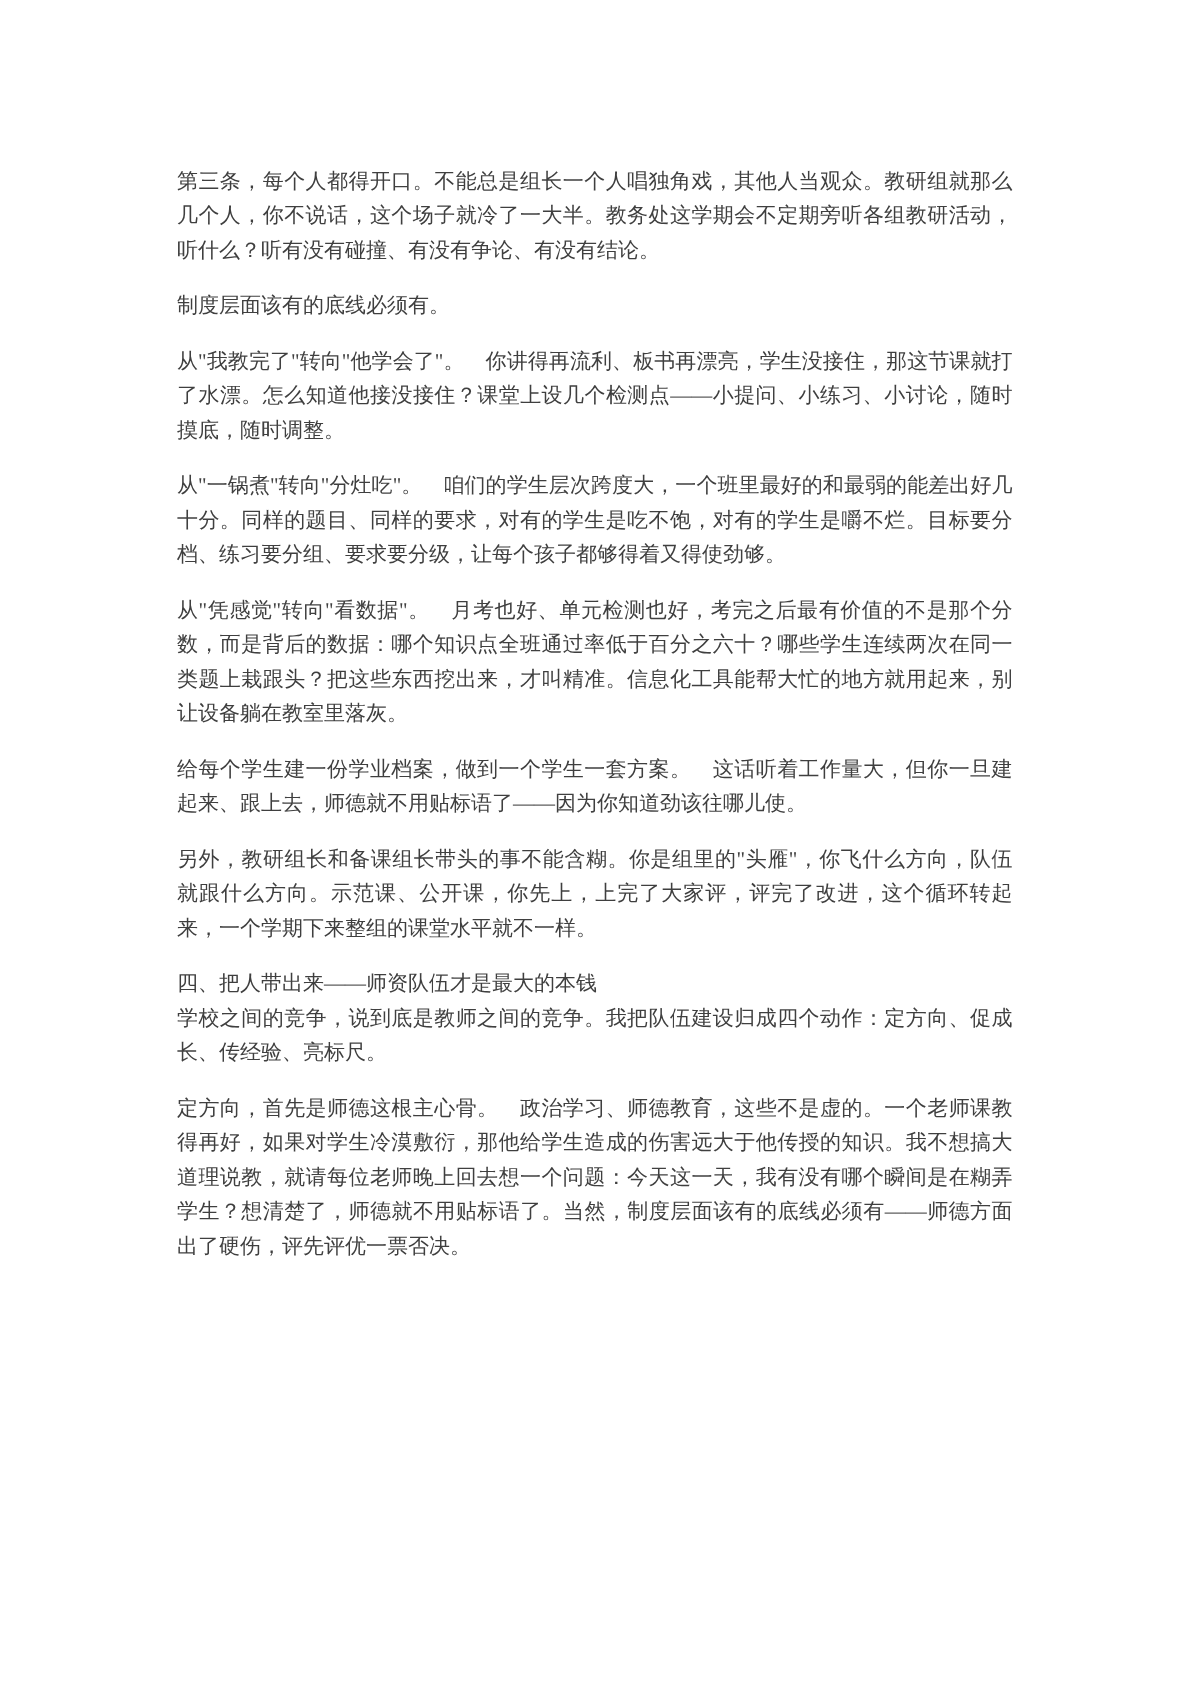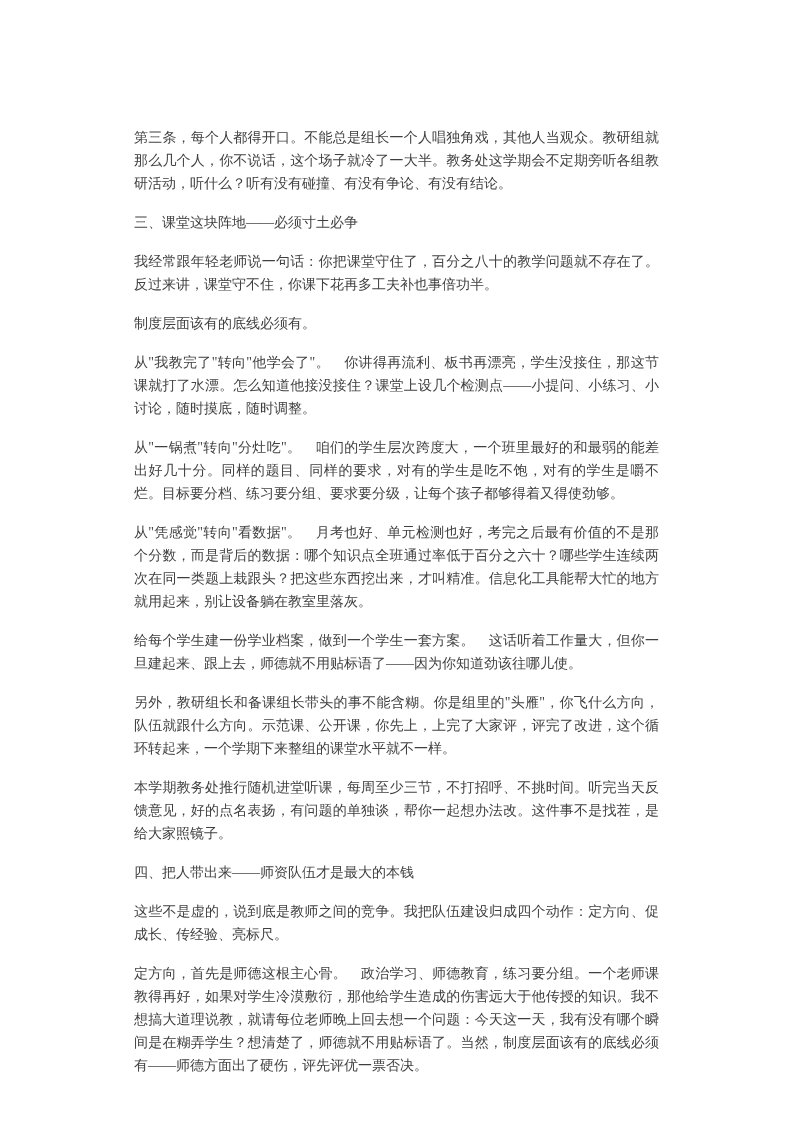--- a/index.html
+++ b/index.html
@@ -18,40 +18,36 @@
     font-family: "Liberation Serif", "DejaVu Serif", serif;
     font-size: 14px;
     line-height: 23px;
     color: #3f3f3f;
     text-align: justify;
   }
   .block {
     margin: 0 0 14px 0;
   }
   .block p {
-    margin: 16px;
+    margin: 0;
     padding: 0;
   }
   .section-heading {
     font-weight: normal;
   }
 </style>
 </head>
 <body>
 
 <div class="page">
 
   <div class="block">
     <p>第三条，每个人都得开口。不能总是组长一个人唱独角戏，其他人当观众。教研组就那么几个人，你不说话，这个场子就冷了一大半。教务处这学期会不定期旁听各组教研活动，听什么？听有没有碰撞、有没有争论、有没有结论。</p>
   </div>
 
-  <div class="block">
-    <p class="section-heading">三、课堂这块阵地——必须寸土必争</p>
-    <p>我经常跟年轻老师说一句话：你把课堂守住了，百分之八十的教学问题就不存在了。反过来讲，课堂守不住，你课下花再多工夫补也事倍功半。</p>
-  </div>
 
   <div class="block">
     <p>制度层面该有的底线必须有。</p>
   </div>
 
   <div class="block">
     <p>从"我教完了"转向"他学会了"。　你讲得再流利、板书再漂亮，学生没接住，那这节课就打了水漂。怎么知道他接没接住？课堂上设几个检测点——小提问、小练习、小讨论，随时摸底，随时调整。</p>
   </div>
 
   <div class="block">
@@ -63,26 +59,23 @@
   </div>
 
   <div class="block">
     <p>给每个学生建一份学业档案，做到一个学生一套方案。　这话听着工作量大，但你一旦建起来、跟上去，师德就不用贴标语了——因为你知道劲该往哪儿使。</p>
   </div>
 
   <div class="block">
     <p>另外，教研组长和备课组长带头的事不能含糊。你是组里的"头雁"，你飞什么方向，队伍就跟什么方向。示范课、公开课，你先上，上完了大家评，评完了改进，这个循环转起来，一个学期下来整组的课堂水平就不一样。</p>
   </div>
 
+
   <div class="block">
-    <p>本学期教务处推行随机进堂听课，每周至少三节，不打招呼、不挑时间。听完当天反馈意见，好的点名表扬，有问题的单独谈，帮你一起想办法改。这件事不是找茬，是给大家照镜子。</p>
+    <p class="section-heading">四、把人带出来——师资队伍才是最大的本钱</p>
+    <p>学校之间的竞争，说到底是教师之间的竞争。我把队伍建设归成四个动作：定方向、促成长、传经验、亮标尺。</p>
   </div>
 
   <div class="block">
-    <p class="section-heading">四、把人带出来——师资队伍才是最大的本钱</p>
-    <p>这些不是虚的，说到底是教师之间的竞争。我把队伍建设归成四个动作：定方向、促成长、传经验、亮标尺。</p>
-  </div>
-
-  <div class="block">
-    <p>定方向，首先是师德这根主心骨。　政治学习、师德教育，练习要分组。一个老师课教得再好，如果对学生冷漠敷衍，那他给学生造成的伤害远大于他传授的知识。我不想搞大道理说教，就请每位老师晚上回去想一个问题：今天这一天，我有没有哪个瞬间是在糊弄学生？想清楚了，师德就不用贴标语了。当然，制度层面该有的底线必须有——师德方面出了硬伤，评先评优一票否决。</p>
+    <p>定方向，首先是师德这根主心骨。　政治学习、师德教育，这些不是虚的。一个老师课教得再好，如果对学生冷漠敷衍，那他给学生造成的伤害远大于他传授的知识。我不想搞大道理说教，就请每位老师晚上回去想一个问题：今天这一天，我有没有哪个瞬间是在糊弄学生？想清楚了，师德就不用贴标语了。当然，制度层面该有的底线必须有——师德方面出了硬伤，评先评优一票否决。</p>
   </div>
 
 </div>
 
 </body></html>

